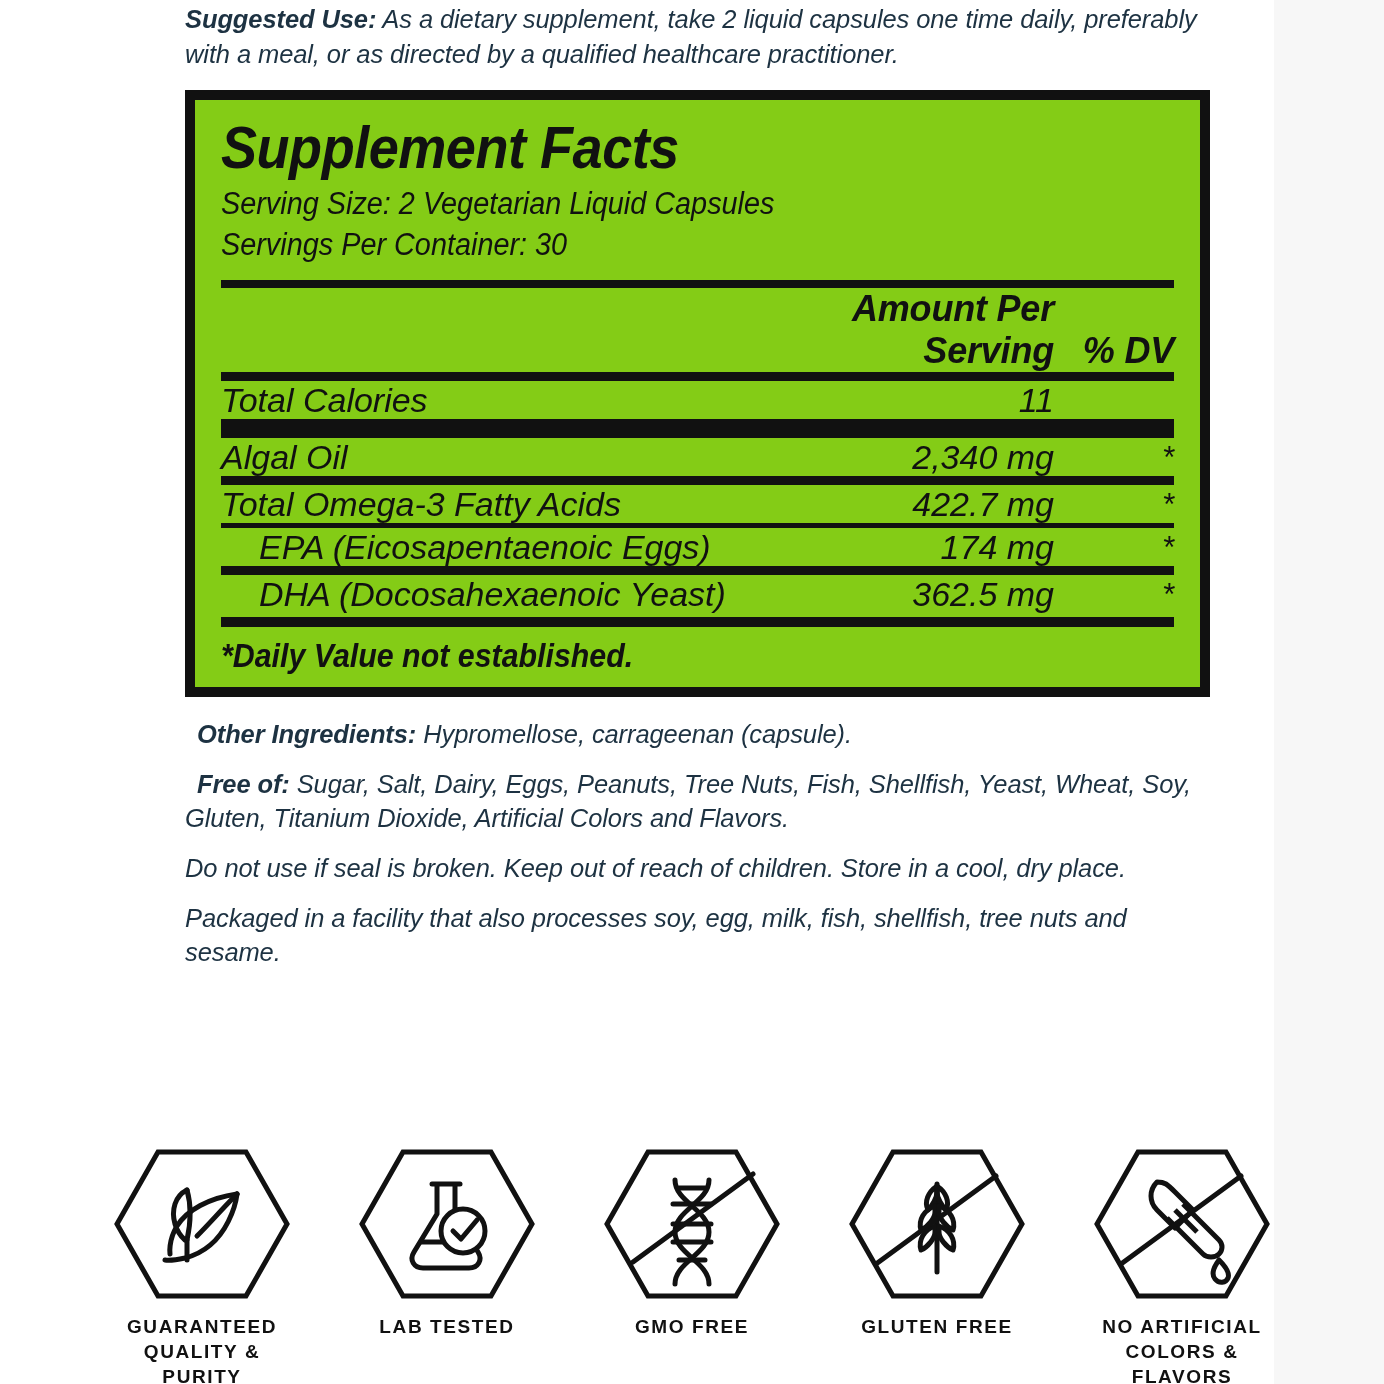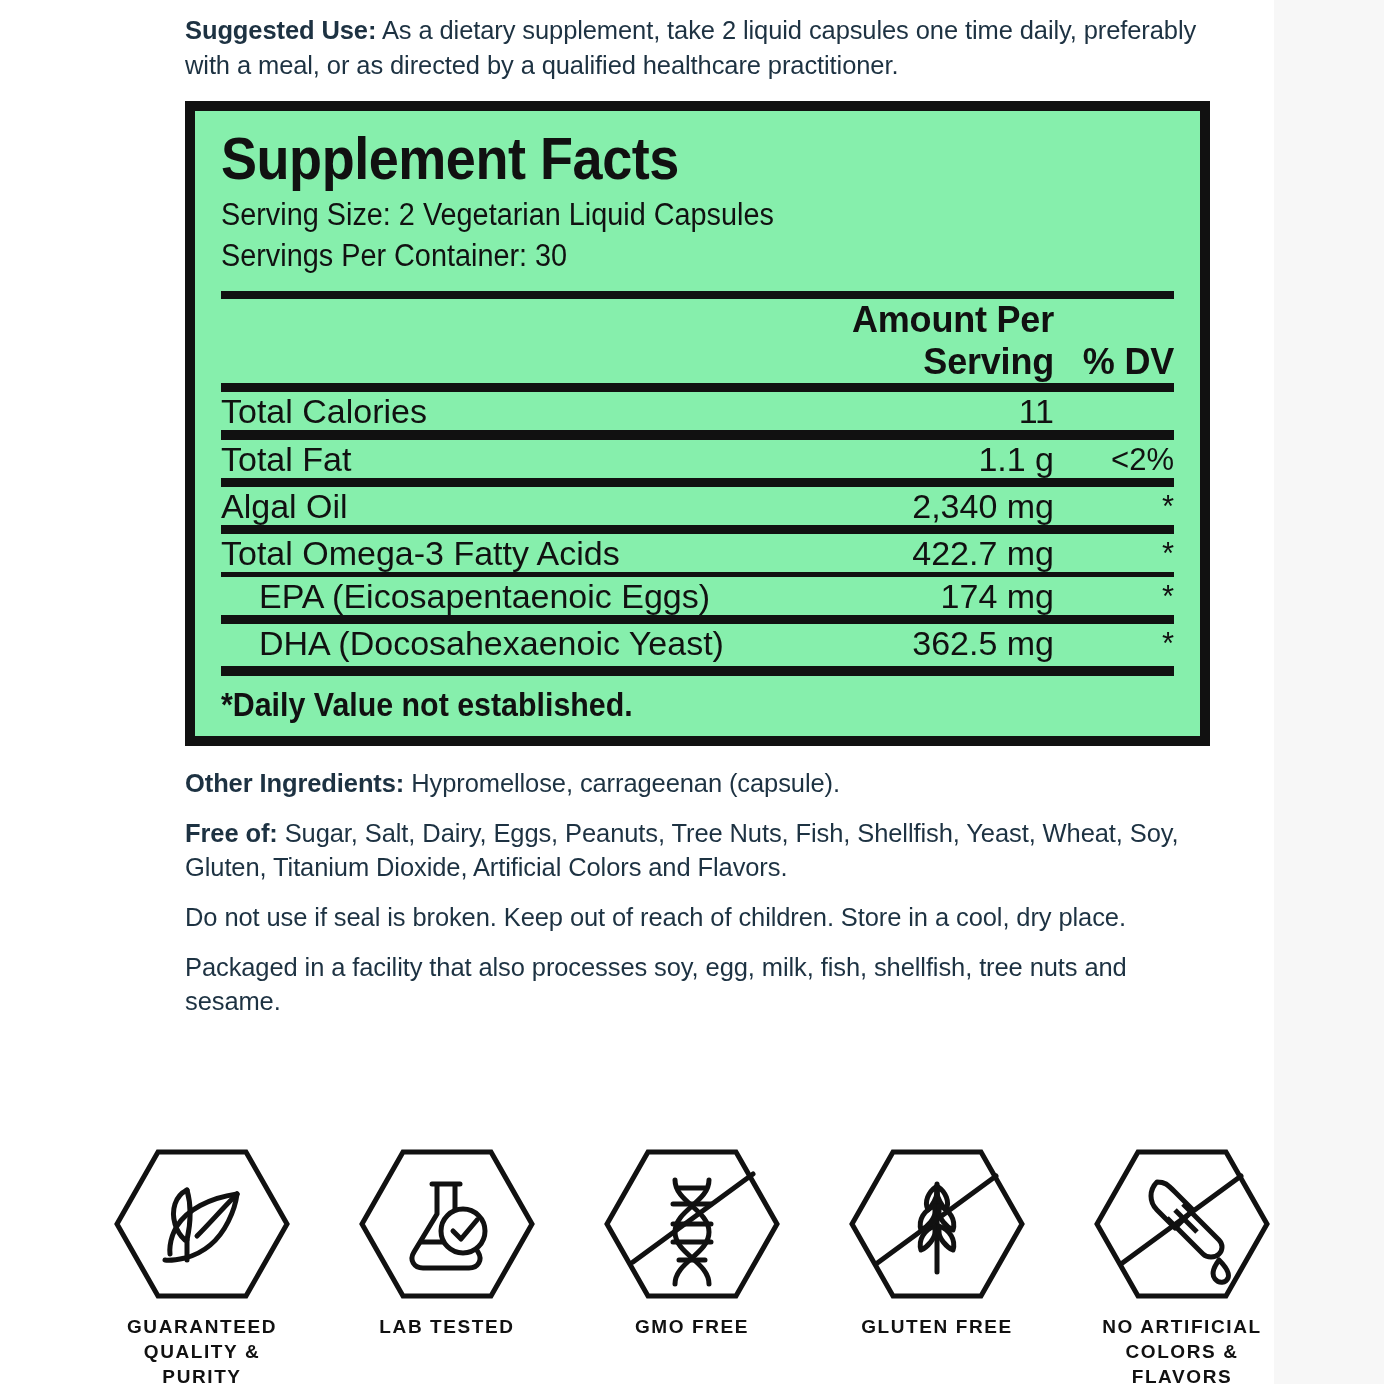--- a/index.html
+++ b/index.html
@@ -17,40 +17,41 @@
   .page-wash {
     position: absolute;
     top: 0; right: 0;
     width: 110px; height: 1384px;
     background: #f7f7f7;
     z-index: 0;
   }
   .page {
     position: relative;
     z-index: 1;
-    padding: 11px 180px 0 185px;
+    padding: 0 180px 0 185px;
+    font-style: italic;
   }
 
   
   .suggested-use {
     font-size: 25.5px;
     line-height: 1.36;
     margin: 0;
     padding-top: 2px;
     width: 1030px;
     letter-spacing: -0.1px;
   }
   .suggested-use b { font-weight: bold; }
 
   
   .sf-panel {
     margin-top: 19px;
     width: 1025px;
     border: 10px solid #111111;
-    background: #86efac;
+    background: #84cc16;
     padding: 14px 26px 12px 26px;
     color: #111111;
   }
   .sf-title {
     font-family: "Liberation Sans Narrow", "Liberation Sans", sans-serif;
     font-weight: bold;
     font-size: 60px;
     line-height: 1.0;
     letter-spacing: -0.5px;
     transform: scaleX(0.90);
@@ -114,21 +115,21 @@
 
   
   .below { margin-top: 20px; width: 1030px; }
   .below p {
     margin: 0 0 15px 0;
     font-size: 25.5px;
     line-height: 1.36;
     letter-spacing: -0.1px;
   }
   .below p:last-child { margin-bottom: 0; }
-  .below b { font-weight: bold; }
+  .below b { font-weight: bold; margin-left: 12px; }
 
   
   .badges {
     position: absolute;
     left: 0; right: 0;
     top: 1148px;
     display: flex;
     justify-content: center;
     gap: 63px;
     z-index: 1;
@@ -193,25 +194,20 @@
               <div class="bar bar-thin"></div>
             </td>
           </tr>
 
         <tr class="sep">
             <td colspan="3">
               <div class="bar bar-thin"></div>
             </td>
           </tr>
 
-        <tr class="data-row">
-          <td class="col-name">Total Fat</td>
-          <td class="col-amt">1.1 g</td>
-          <td class="col-dv">&lt;2%</td>
-        </tr>
         <tr class="sep">
             <td colspan="3">
               <div class="bar bar-thick"></div>
             </td>
           </tr>
 
         <tr class="data-row">
           <td class="col-name">Algal Oil</td>
           <td class="col-amt">2,340 mg</td>
           <td class="col-dv dv-star">*</td>

